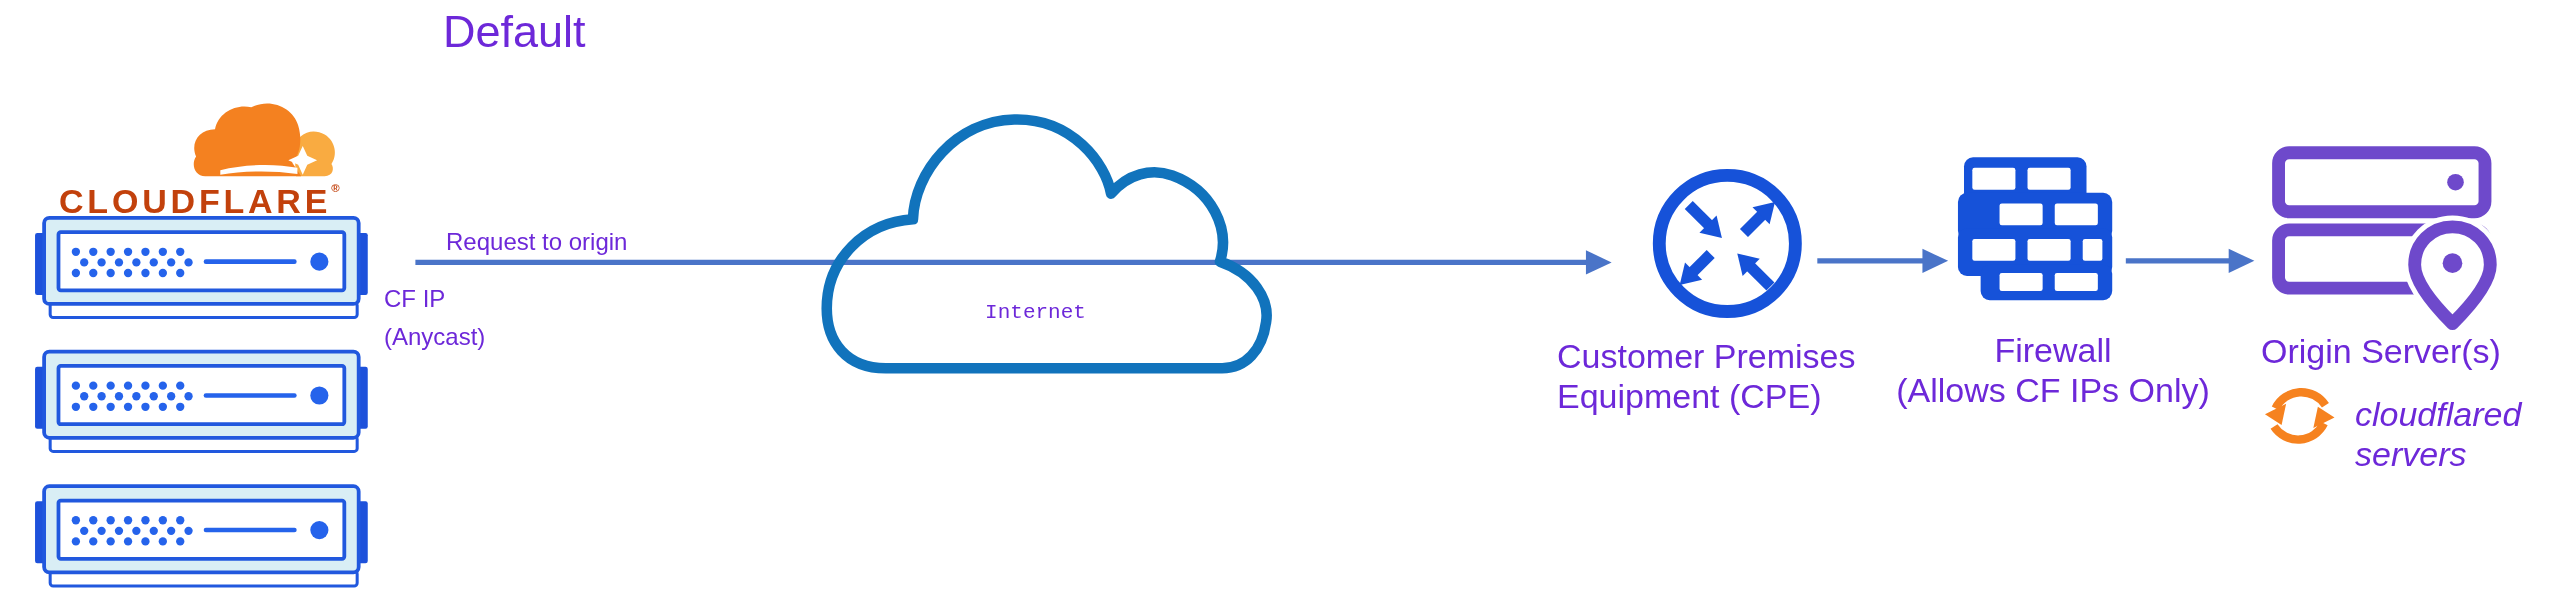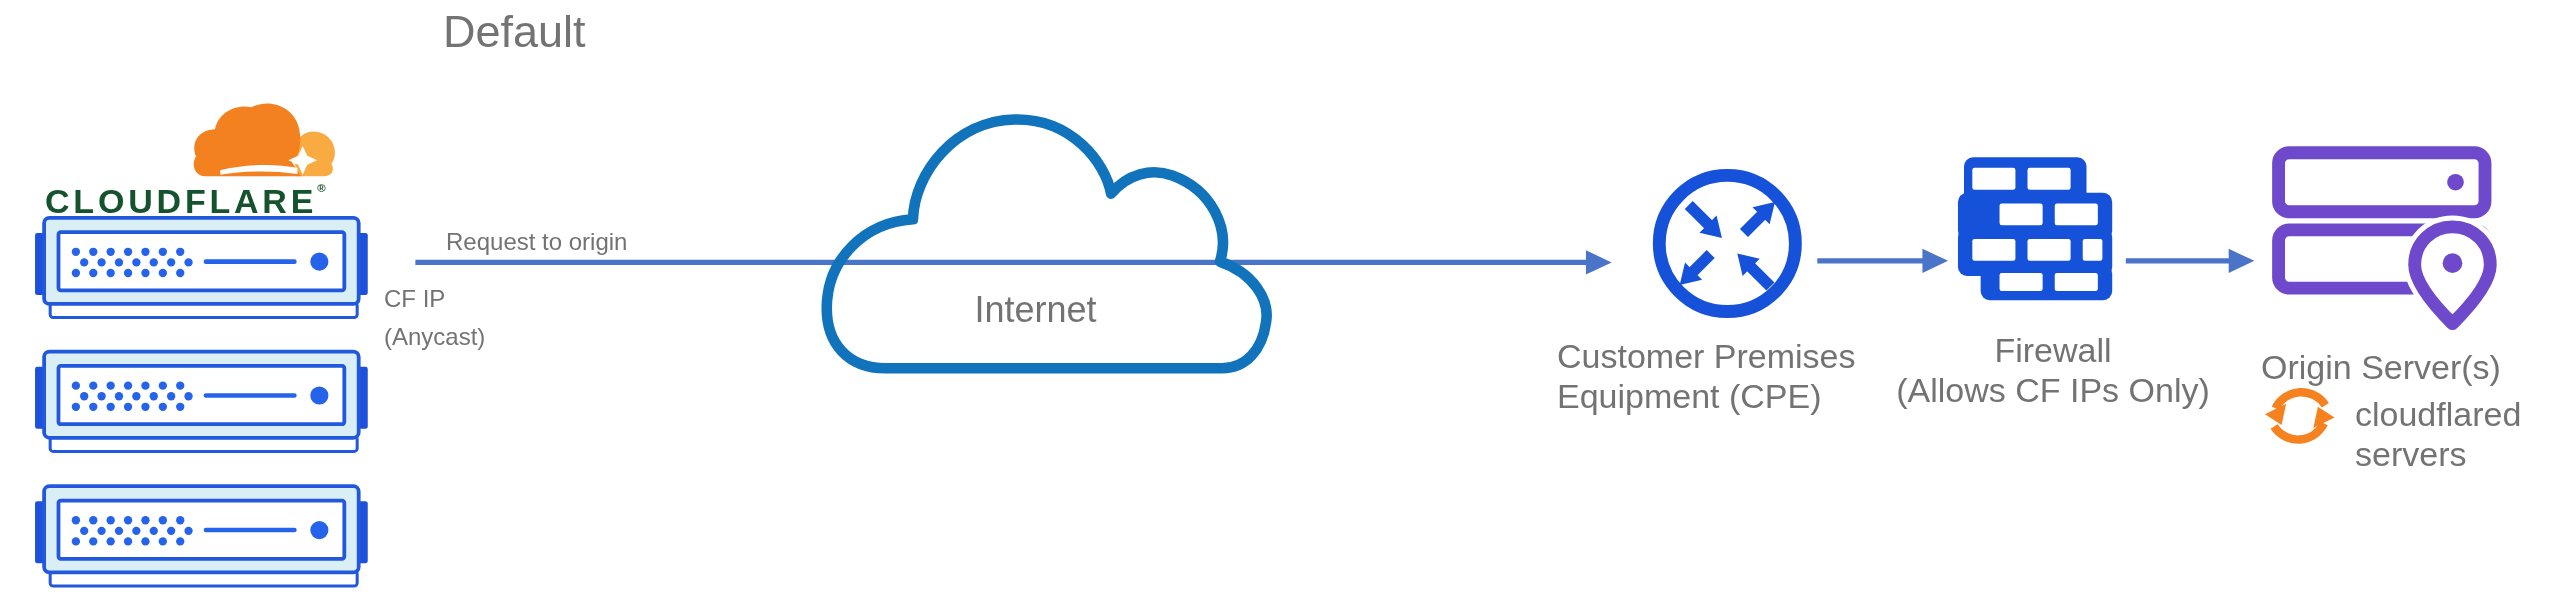--- a/index.html
+++ b/index.html
@@ -4,28 +4,28 @@
 <style>
   html,body{margin:0;padding:0;background:#ffffff;}
   .stage{
     position:relative;
     width:2576px;height:614px;
     background:#ffffff;
     font-family:"Liberation Sans", sans-serif;
     overflow:hidden;
   }
   .stage svg.shapes{position:absolute;left:0;top:0;}
-  .lbl{position:absolute;color:#737373;line-height:1.18;white-space:nowrap;}
+  .lbl{position:absolute;color:#6d28d9;line-height:1.18;white-space:nowrap;}
   .lbl-title{font-size:45px;font-weight:500;letter-spacing:0px;}
   .lbl-small{font-size:24px;font-weight:500;}
   .lbl-node{font-size:34px;font-weight:500;}
   .lbl-center{text-align:center;}
   .wordmark{
-    position:absolute;left:45px;top:182px;width:310px;
-    color:#14532d;font-weight:800;font-size:34px;letter-spacing:3.8px;
+    position:absolute;left:59px;top:182px;width:310px;
+    color:#c2410c;font-weight:800;font-size:34px;letter-spacing:3.8px;
     white-space:nowrap;
   }
   .wordmark sup{font-size:11.4px;letter-spacing:0;vertical-align:21px;}
 </style>
 </head>
 <body>
 
 <div class="stage">
 
   <svg class="shapes" width="2576" height="614" viewBox="0 0 3404 812">
@@ -237,33 +237,33 @@
     <span>CLOUDFLARE</span><sup>®</sup>
   </div>
 
   <div class="lbl lbl-small" style="left:446px;top:228px;">Request to origin</div>
 
   <div class="lbl lbl-small" style="left:384px;top:280px;line-height:1.6;">
     <div>CF IP</div>
     <div>(Anycast)</div>
   </div>
 
-  <div class="lbl lbl-node lbl-center" style="left:960px;top:289px;width:151px;font-size:36px;">Internet</div>
+  <div class="lbl lbl-node lbl-center" style="left:960px;top:301px;width:151px;font-size:21px;font-family:Liberation Mono, monospace;">Internet</div>
 
   <div class="lbl lbl-node lbl-center" style="left:1877px;top:330px;width:352px;">
     <div>Firewall</div>
     <div>(Allows CF IPs Only)</div>
   </div>
 
   <div class="lbl lbl-node" style="left:1557px;top:336px;">
     <div>Customer Premises</div>
     <div>Equipment (CPE)</div>
   </div>
 
-  <div class="lbl lbl-node" style="left:2261px;top:331px;margin-top:16px;">Origin Server(s)</div>
-
-  <div class="lbl lbl-node" style="left:2355px;top:395px;line-height:1.17;">
+  <div class="lbl lbl-node" style="left:2261px;top:331px;">Origin Server(s)</div>
+
+  <div class="lbl lbl-node" style="left:2355px;top:395px;line-height:1.17;font-style:italic;">
     <div>cloudflared</div>
     <div>servers</div>
   </div>
 
 </div>
 
 
 </body></html>

